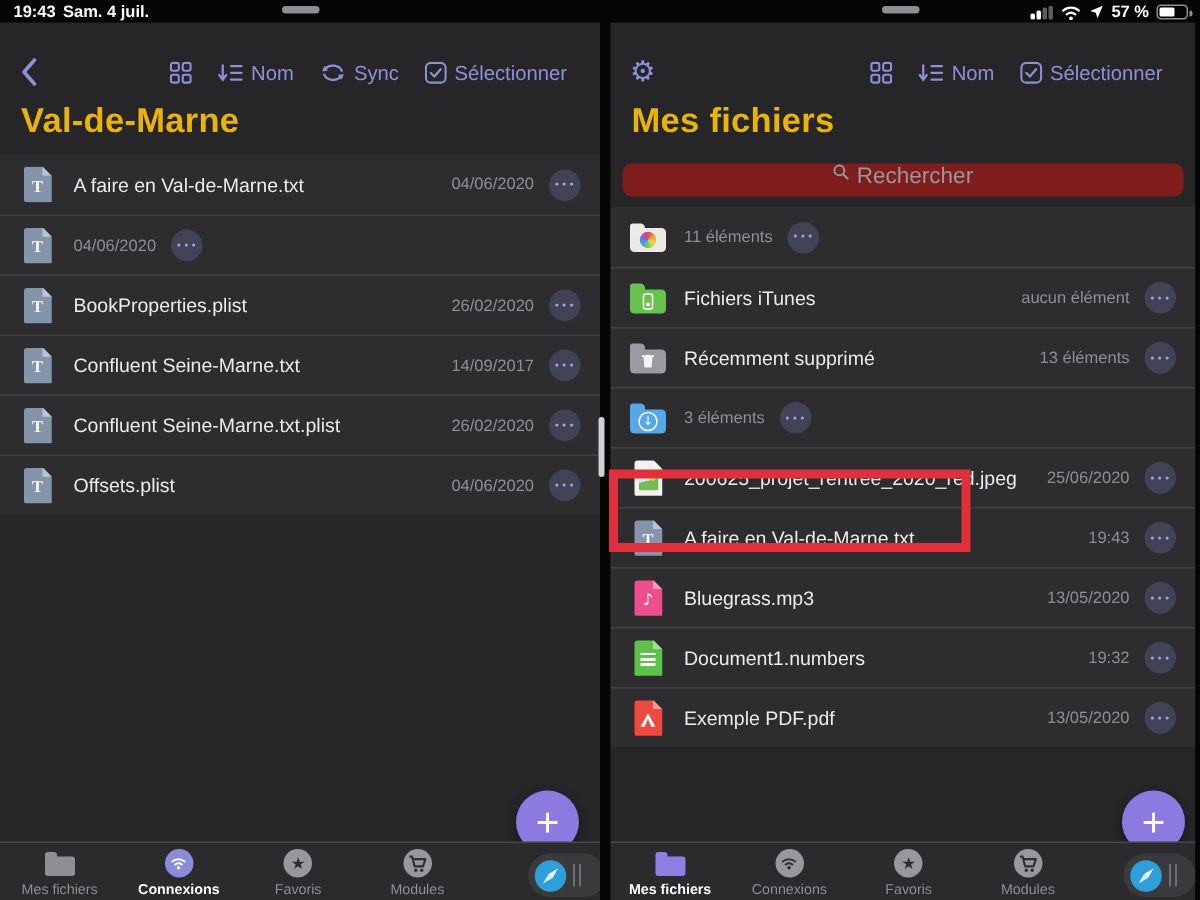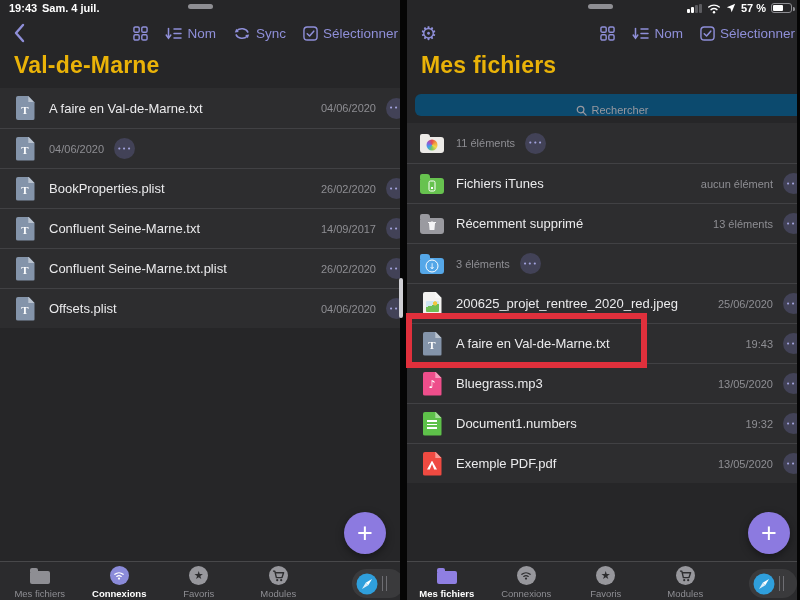--- a/index.html
+++ b/index.html
@@ -2,21 +2,21 @@
 <html style="--accent: #8f8fd9; --fab: #8c7ae0; --highlight: #e0303c; --compass-blue: #2f9fdc; --tab-active: #8b8bd9;"><head>
 <meta charset="utf-8">
 <style>
   html,body{margin:0;padding:0;background:#000;}
   .screen{position:relative;width:800px;height:600px;background:#050505;overflow:hidden;
           font-family:"Liberation Sans","DejaVu Sans",sans-serif;color:#ebebed;
           -webkit-font-smoothing:antialiased;}
   .glyph{font-family:"DejaVu Sans",sans-serif;}
 
   
-  .panel{position:absolute;top:0;bottom:0;background:#262628;overflow:hidden;padding-left:20px;}
+  .panel{position:absolute;top:15px;bottom:0;background:#262628;overflow:hidden;}
   .panel.left{left:0;width:400px;}
   .panel.right{left:407px;width:390px;}
   .divider{position:absolute;top:0;bottom:0;left:400px;width:7px;background:#050505;}
   .edge-right{position:absolute;top:0;bottom:0;right:0;width:3px;background:#050505;}
 
   
   .statusbar{position:absolute;left:0;top:0;width:800px;height:18px;z-index:30;font-size:11px;font-weight:700;color:#fff;}
   .st-time{position:absolute;left:9px;top:2px;}
   .st-date{position:absolute;left:42px;top:2px;}
   .pill{position:absolute;top:4px;width:25px;height:5px;border-radius:3px;background:#8e8e93;}
@@ -33,22 +33,22 @@
   
   .toolbar{position:absolute;left:0;right:0;top:20px;height:26px;display:flex;align-items:center;color:var(--accent);}
   .tb-left{margin-left:13px;display:flex;align-items:center;}
   .tb-spacer{flex:1;}
   .tb-group{display:flex;align-items:center;gap:17px;margin-right:22px;}
   .tb-btn{display:flex;align-items:center;gap:5px;font-size:13.5px;color:var(--accent);cursor:default;}
   .gear{font-size:19px;line-height:1;}
 
   
   .page-title{position:absolute;left:14px;top:52px;font-size:23px;font-weight:700;color:#eab308;letter-spacing:.2px;}
-  .searchbar{position:absolute;left:8px;right:8px;top:94px;height:22px;border-radius:6px;background:#0c4a6e;
-             display:flex;align-items:flex-end;justify-content:center;gap:5px;font-size:11px;color:#98989f;}
+  .searchbar{position:absolute;left:8px;right:8px;top:94px;height:22px;border-radius:6px;background:#7f1d1d;
+             display:flex;align-items:flex-start;justify-content:center;gap:5px;font-size:15px;color:#98989f;}
 
   
   .list{position:absolute;left:0;right:0;background:#2d2d2f;}
   .panel.left .list{top:88px;} .panel.right .list{top:123px;}
   .row{height:40px;display:flex;align-items:center;box-sizing:border-box;}
   .row + .row{border-top:1px solid rgba(110,110,115,.32);}
   .icon-slot{width:26px;margin:0 11px 0 12px;display:flex;align-items:center;justify-content:center;}
   .fname{flex:1;font-size:13px;color:#ebebed;white-space:nowrap;overflow:hidden;}
   .fmeta{font-size:11px;color:#8e8e93;margin-right:10px;}
   .more{width:21px;height:21px;border-radius:50%;background:#424257;margin-right:13px;flex:none;

